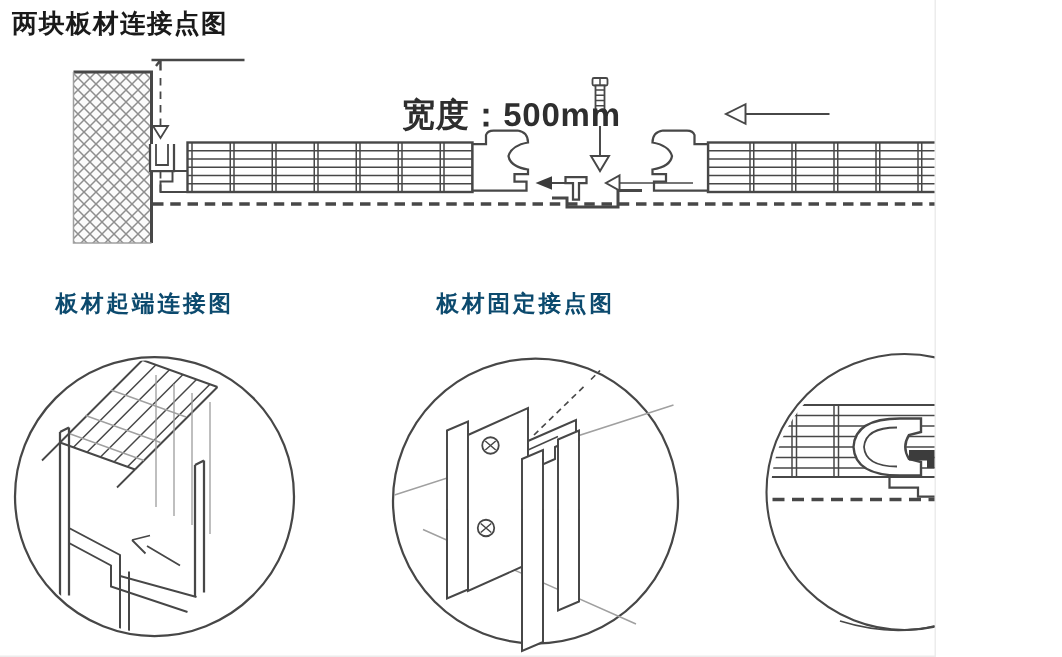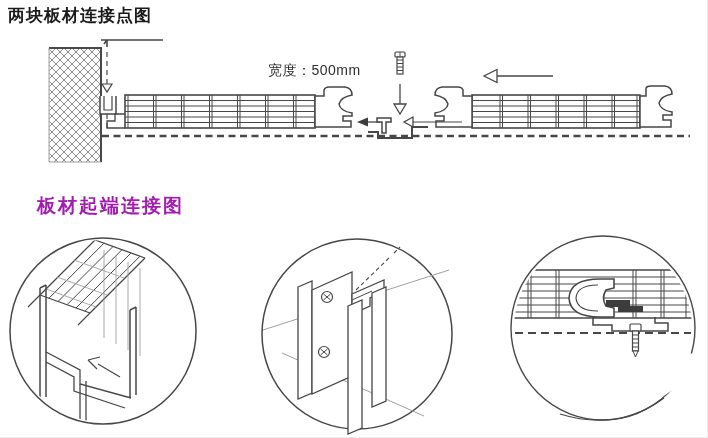--- a/index.html
+++ b/index.html
@@ -1,34 +1,34 @@
 <!DOCTYPE html>
 <html style="--line: #474747; --light-line: #a0a0a0; --dark-fill: #3c3c3c; --text: #1a1a1a; --background: #ffffff;"><head>
 <meta charset="utf-8">
 <style>
   :root{
     --line:#474747; --light-line:#a0a0a0; --dark-fill:#3c3c3c;
     --text:#1a1a1a; --background:#ffffff;
   }
   html,body{margin:0;padding:0;background:#fff;}
   .canvas{
-    position:relative;width:708px;height:438px;background:var(--background);
+    position:relative;width:624px;height:438px;background:var(--background);
     font-family:"Liberation Sans","DejaVu Sans",sans-serif;overflow:hidden;
     border-right:1px solid #ececec;border-bottom:1px solid #ececec;box-sizing:border-box;
   }
   .page-title{
     position:absolute;left:8px;top:4px;font-size:17px;font-weight:700;
     color:var(--text);letter-spacing:1px;white-space:nowrap;
   }
   .width-label{
-    position:absolute;left:268px;top:62px;font-size:14px;font-weight:400;
+    position:absolute;left:268px;top:62px;font-size:22px;font-weight:700;
     color:#2e2e2e;letter-spacing:.5px;white-space:nowrap;
   }
   .sec-label{
-    position:absolute;top:193px;font-size:19px;font-weight:700;color:#a21caf;
+    position:absolute;top:193px;font-size:15px;font-weight:700;color:#0c4a6e;
     letter-spacing:2px;white-space:nowrap;
   }
   .sec-label.l1{left:37px}.sec-label.l2{left:291px}.sec-label.l3{left:544px}
   svg{position:absolute;left:0;top:0;}
   .s{stroke:var(--line);fill:none;}
   .sw{stroke:var(--line);fill:#ffffff;}
   .df{fill:var(--dark-fill);stroke:none;}
   .lt{stroke:var(--light-line);fill:none;}
   .er{stroke:#ffffff;fill:none;}
 </style>
@@ -189,13 +189,14 @@
         </g>
       </g>
     </g>
   </svg>
 
   <div class="page-title">两块板材连接点图</div>
 
   <div class="width-label">宽度：500mm</div>
 
   <div class="sec-label l1">板材起端连接图</div>
+  <div class="sec-label l2">板材固定接点图</div>
 </div>
 
 </body></html>

